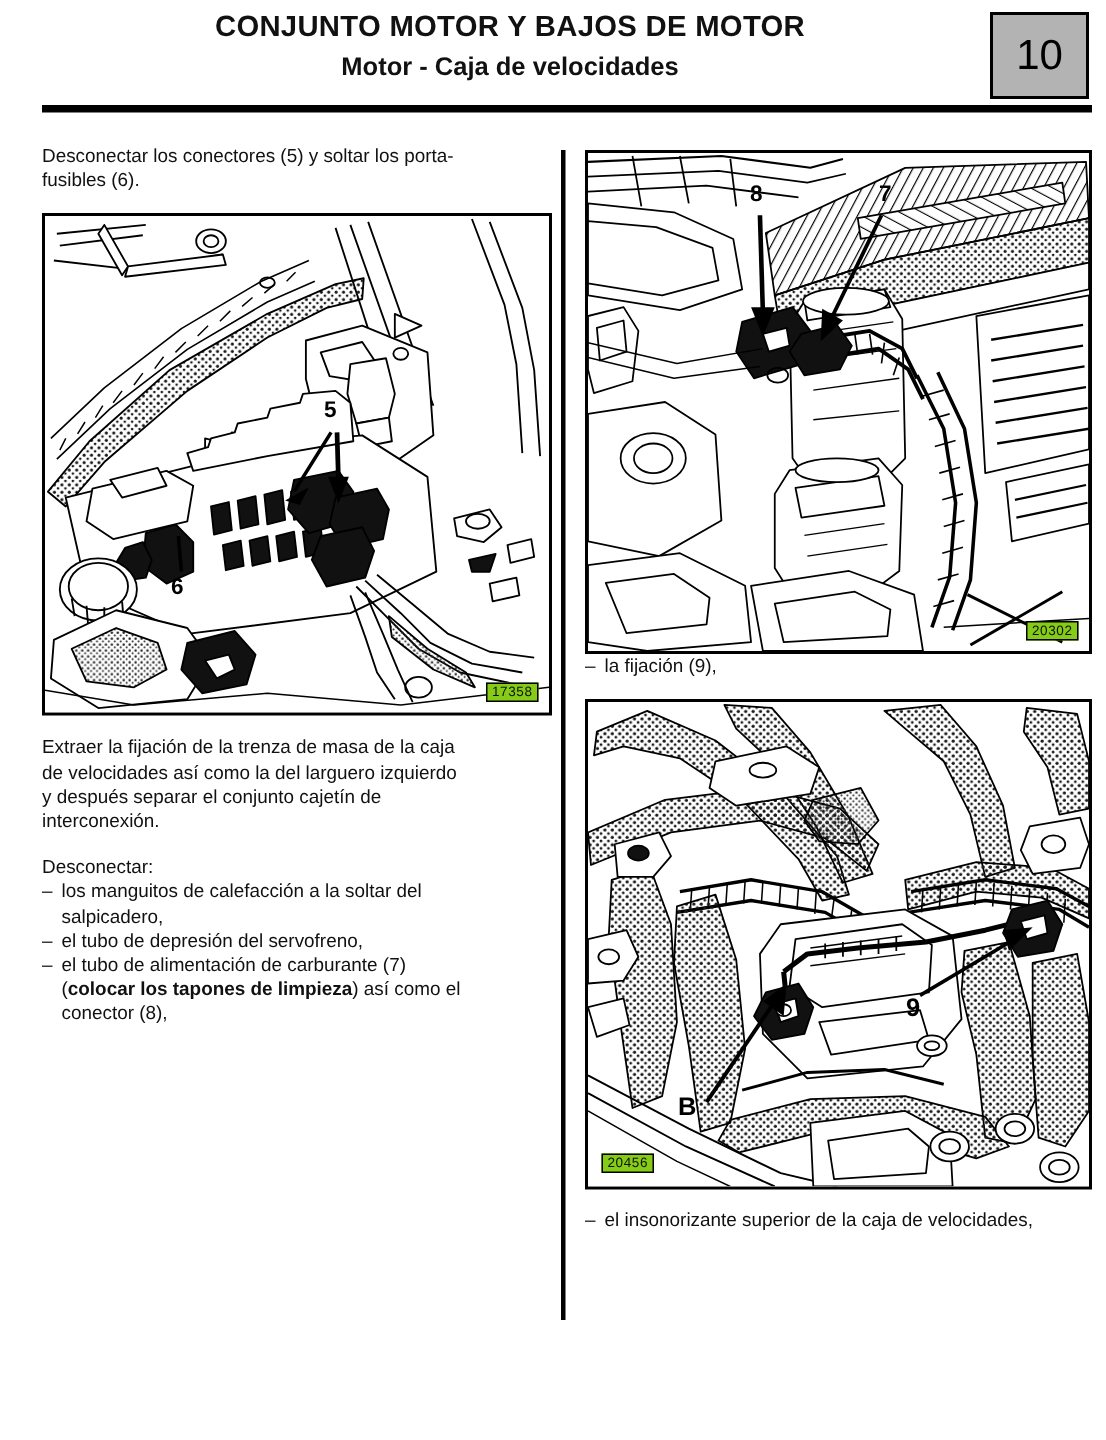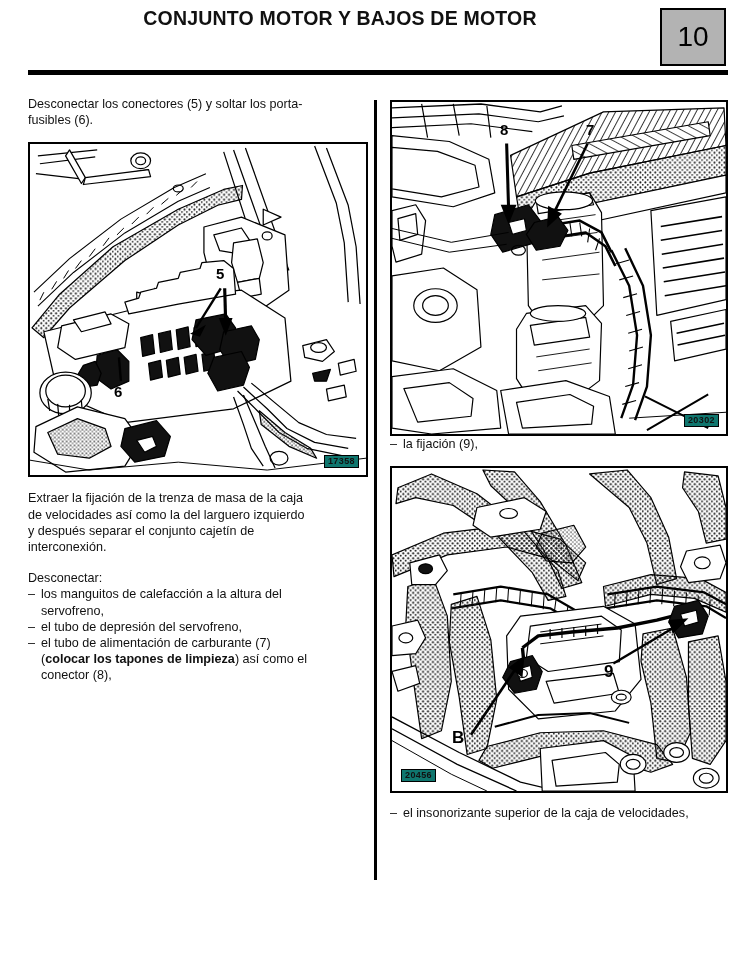--- a/index.html
+++ b/index.html
@@ -50,40 +50,41 @@
   }
   .dash{display:inline-block;width:13px;text-indent:0;}
   b{font-weight:bold;}
 
   
   .figure{
     border:2.5px solid #000;background:#fff;position:relative;
     box-sizing:border-box;overflow:hidden;
   }
   .fig-code{
-    position:absolute;font-size:9px;font-weight:bold;letter-spacing:.4px;
-    border:1.2px solid #000;padding:1px 3px;background:#0f766e;line-height:9px;
+    position:absolute;font-size:9px;font-weight:normal;letter-spacing:.4px;
+    border:1.2px solid #000;padding:1px 3px;background:#84cc16;line-height:9px;
   }
   .fig-code.br{right:7px;bottom:7px;}
   .fig-code.bl{left:9px;bottom:9px;}
 
   .fig-svg{position:absolute;inset:0;width:100%;height:100%;display:block;}
 
   .callout{
     position:absolute;font-size:15px;font-weight:bold;color:#000;line-height:15px;
   }
 </style>
 </head>
 <body>
 
 <div class="page">
 
   <div class="header">
     <div class="header-titles">
       <div class="title-main">CONJUNTO MOTOR Y BAJOS DE MOTOR</div>
+      <div class="title-sub">Motor - Caja de velocidades</div>
     </div>
     <div class="chapter-box">
       <span class="chapter-num">10</span>
     </div>
     <div class="header-rule"></div>
   </div>
 
   <div class="col-divider"></div>
 
   <div class="col-left">
@@ -212,21 +213,21 @@
       <span class="callout" style="left:186px;top:122px;">5</span>
       <span class="callout" style="left:84px;top:240px;">6</span>
       <span class="fig-code br">17358</span>
     </div>
 
     <p class="para" style="margin-top:13px;">Extraer la fijación de la trenza de masa de la caja de velocidades así como la del larguero izquierdo y después separar el conjunto cajetín de interconexión.</p>
 
     <p class="para" style="margin-top:15px;">Desconectar:</p>
 
     <ul class="list">
-      <li><span class="dash">–</span><span>los manguitos de calefacción a la altura del servofreno,</span></li>
+      <li><span class="dash">–</span><span>los manguitos de calefacción a la soltar del salpicadero,</span></li>
       <li><span class="dash">–</span><span>el tubo de depresión del servofreno,</span></li>
       <li><span class="dash">–</span><span>el tubo de alimentación de carburante (7) (</span><b>colocar los tapones de limpieza</b><span>) así como el conector (8),</span></li>
     </ul>
   </div>
 
   <div class="col-right">
 
     <div class="figure" style="margin-top:4px;width:338px;height:336px;">
       <svg class="fig-svg" viewBox="0 0 338 336" preserveAspectRatio="none">
         <defs>

